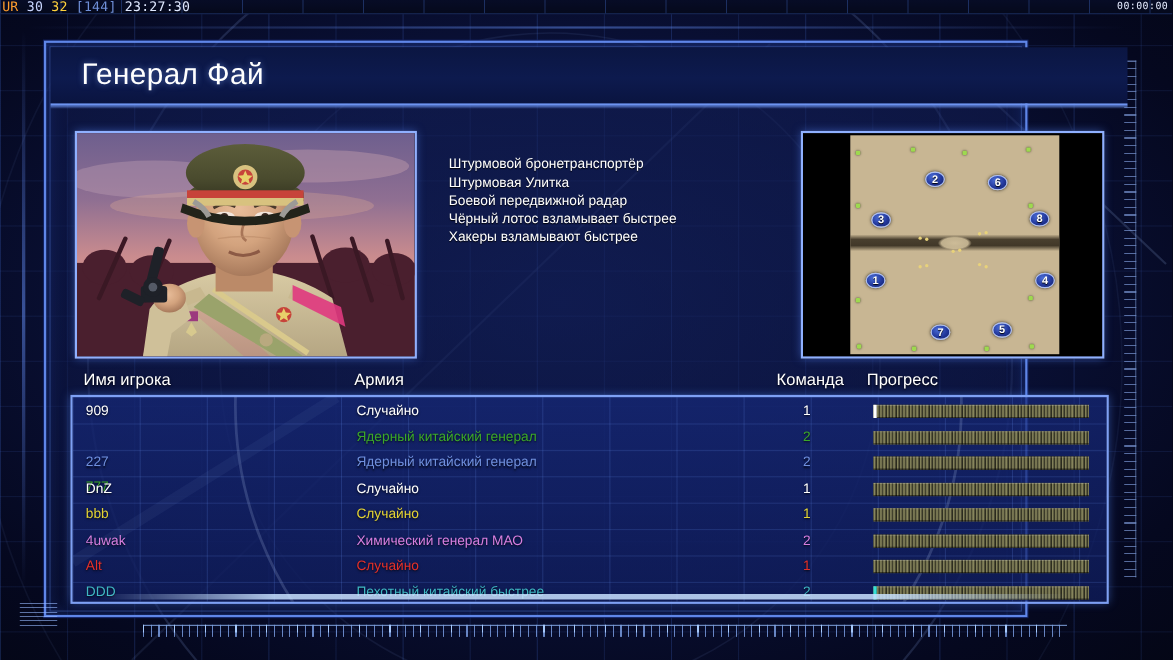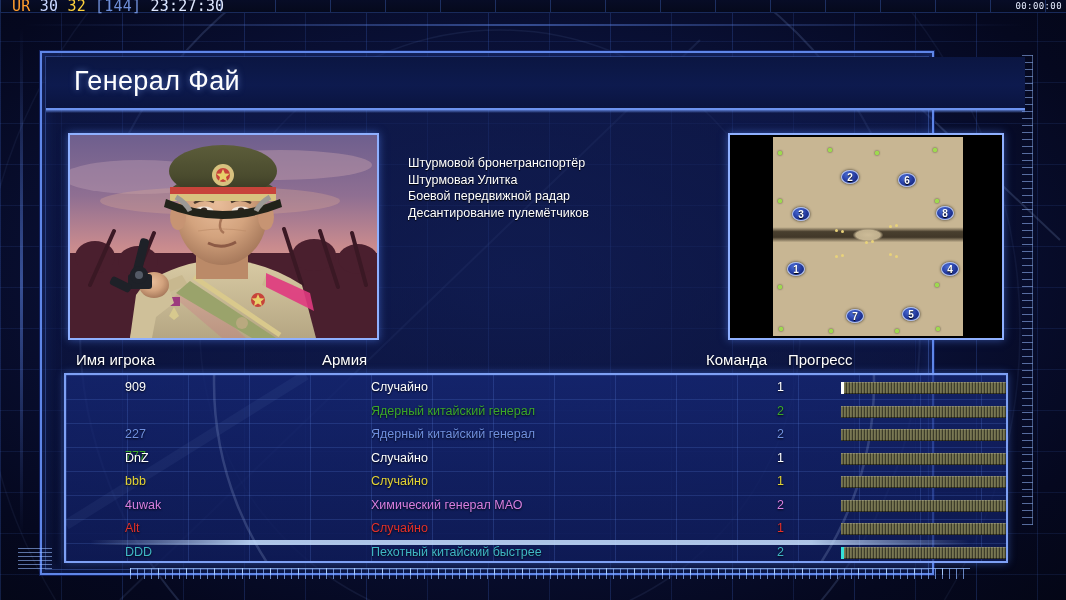--- a/index.html
+++ b/index.html
@@ -50,40 +50,40 @@
     background: linear-gradient(to bottom, #070c26 0%, #05091c 100%);
     border-bottom: 1px solid rgba(60,100,190,0.35);
     z-index: 40;
   }
   .topbar-ticks {
     position: absolute; inset: 0;
     background-image: linear-gradient(to right, rgba(70,115,215,0.35) 1px, transparent 1px);
     background-size: 55px 100%;
   }
   .fps {
-    position: absolute; left: 12px; top: 0px;
+    position: absolute; left: 2px; top: 0px;
     font-family: "DejaVu Sans Mono", monospace;
-    font-size: 15px; line-height: 13px;
+    font-size: 12px; line-height: 13px;
     letter-spacing: .2px; white-space: nowrap;
   }
   .fps .lbl { color: #ff9d2e; }
   .fps .n1  { color: #c9d6ff; }
   .fps .n2  { color: #ffd23c; }
   .fps .n3  { color: #6f8fd8; }
   .fps .clk { color: #dfe8ff; }
   .clock-right {
     position: absolute; right: 4px; top: 0;
     font-family: "DejaVu Sans Mono", monospace;
     font-size: 9px; line-height: 13px; color: #e6ecff;
     letter-spacing: .4px;
   }
 
   
   .frame {
-    position: absolute; left: 40px; top: 51px; width: 894px; height: 524px;
+    position: absolute; left: 40px; top: 37px; width: 894px; height: 524px;
     border: 2px solid #5f86e8;
     background: linear-gradient(to bottom, rgba(18,30,85,0.55) 0%, rgba(12,20,62,0.45) 100%);
     box-shadow: 0 0 0 1px rgba(20,36,100,0.9), 0 0 16px rgba(40,80,190,0.35) inset;
     z-index: 20;
   }
   .frame-inner-line {
     position: absolute; inset: 3px; border: 1px solid rgba(95,134,232,0.35);
     pointer-events: none;
   }
 
@@ -194,21 +194,21 @@
   .tablebox-grid {
     position: absolute; inset: 0;
     background-image:
       linear-gradient(to right, rgba(95,135,230,0.22) 1px, transparent 1px),
       linear-gradient(to bottom, rgba(95,135,230,0.20) 1px, transparent 1px);
     background-size: 61px 24px;
     pointer-events: none;
   }
   .tablebox-arc { position: absolute; inset: 0; pointer-events: none; opacity: .5; }
 
-  .rows { position: absolute; inset: 0; padding-top: 2px; padding-left: 47px; }
+  .rows { position: absolute; inset: 0; padding-top: 2px; }
   .row {
     position: relative; height: 23.5px; width: 100%;
   }
   .row .pname {
     position: absolute; left: 12px; top: 3px;
     font-size: 12.5px; white-space: nowrap;
     text-shadow: 0 1px 2px rgba(0,0,0,.85);
   }
   .row .parmy {
     position: absolute; left: 258px; top: 3px;
@@ -431,21 +431,22 @@
 
           <path d="M106 62 q10 6 14 14" stroke="#9c9a96" stroke-width="5" fill="none"></path>
           <path d="M200 62 q-10 6 -14 14" stroke="#9c9a96" stroke-width="5" fill="none"></path>
         </svg>
       </div>
 
       <div class="abil">
         <div class="abil-line">Штурмовой бронетранспортёр</div>
         <div class="abil-line">Штурмовая Улитка</div>
         <div class="abil-line">Боевой передвижной радар</div>
-        <div class="abil-line">Десантирование пулемётчиков</div>
+        <div class="abil-line">Чёрный лотос взламывает быстрее</div>
+        <div class="abil-line">Хакеры взламывают быстрее</div>
       </div>
 
       <div class="map-box">
         <div class="map-inner">
           <div class="map-terrain"></div>
           <div class="river"></div>
           <div id="map-markers">
               <div class="map-res" style="left: 48px; top: 16px;"></div>
               <div class="map-res" style="left: 98px; top: 13px;"></div>
               <div class="map-res" style="left: 145px; top: 16px;"></div>

